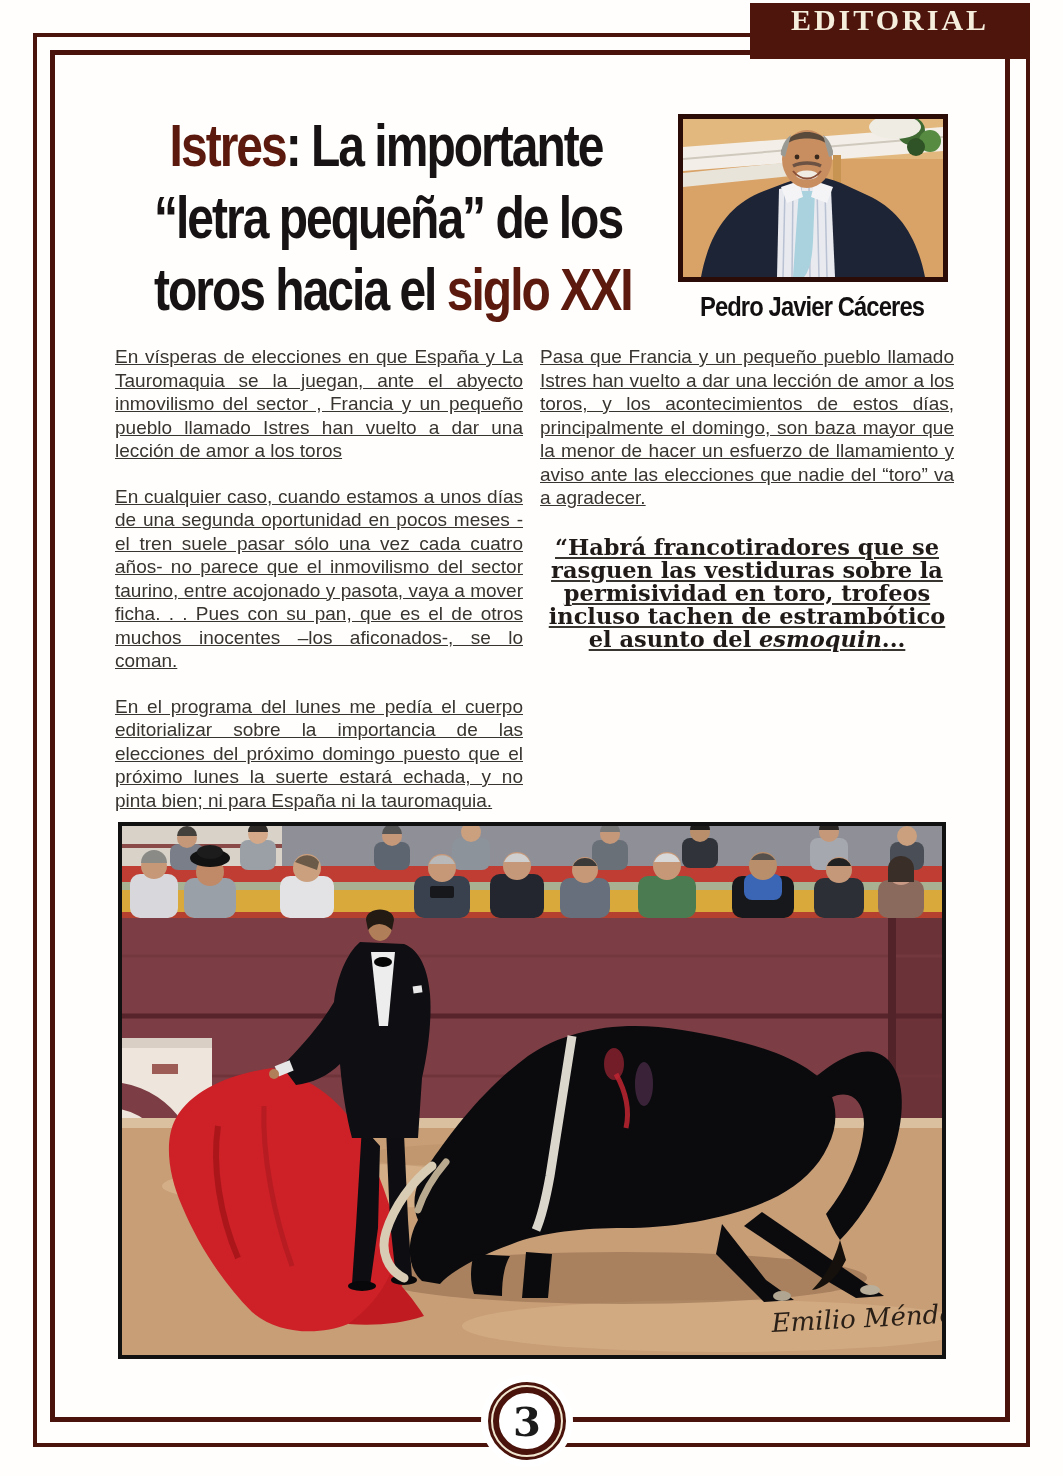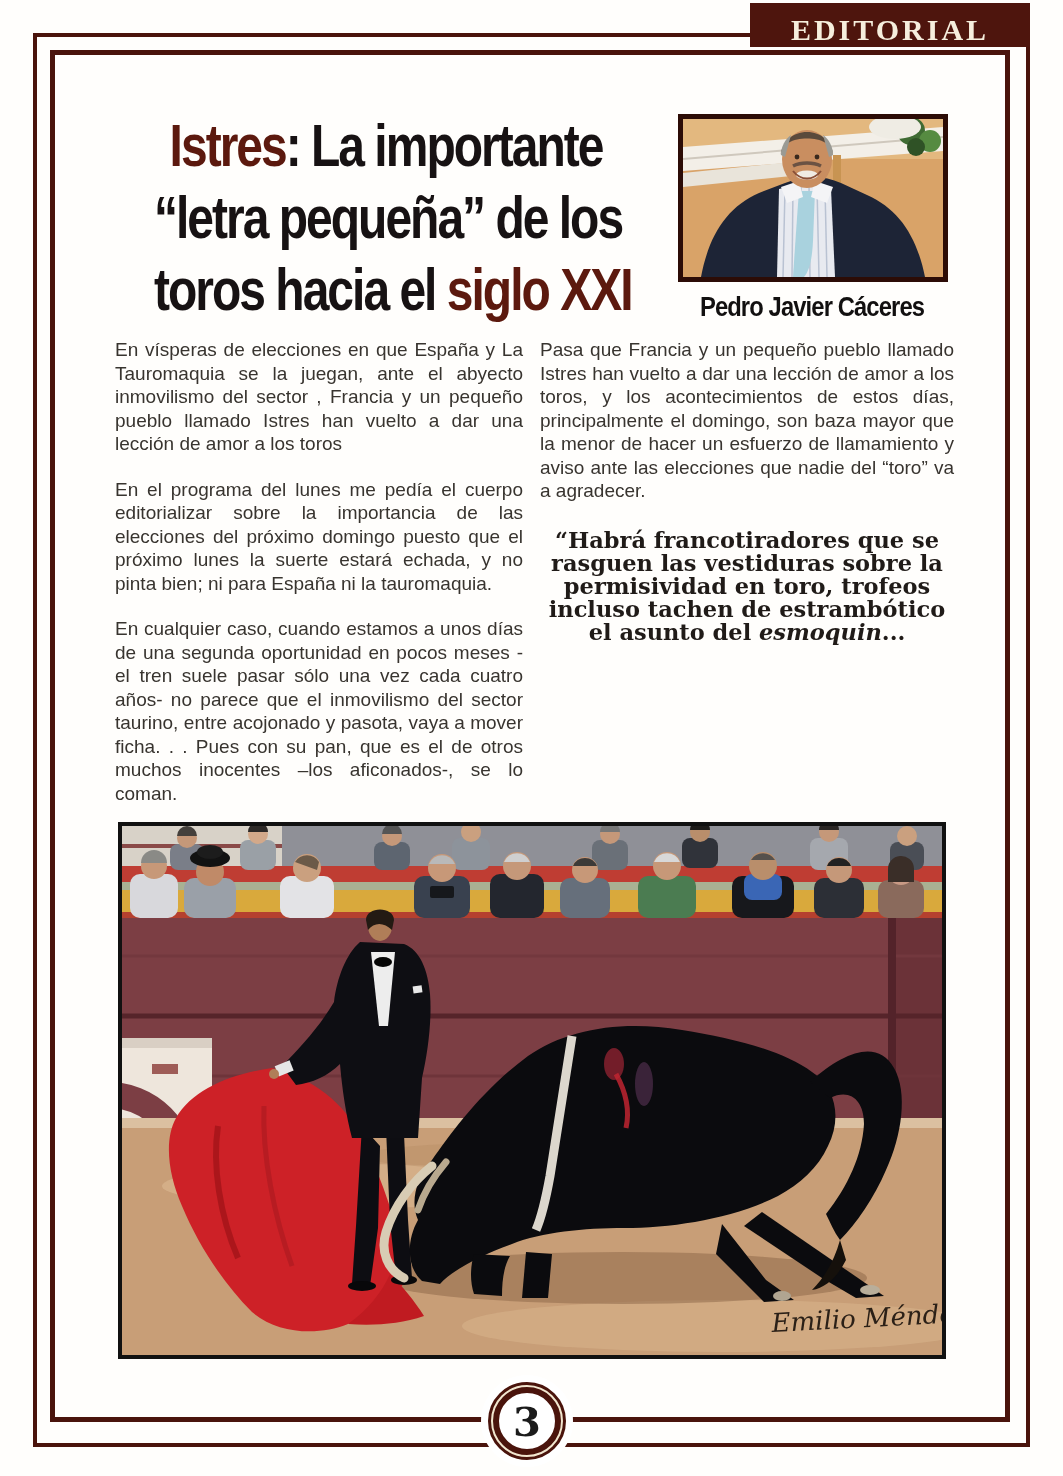--- a/index.html
+++ b/index.html
@@ -6,38 +6,38 @@
   .page{
     position:relative;width:1063px;height:1476px;background:#fffefc;
     font-family:"Liberation Sans",sans-serif;overflow:hidden;
   }
   
   .frame-outer{position:absolute;left:33px;top:33px;width:997px;height:1414px;
     border:4px solid #4a140c;box-sizing:border-box;z-index:1;}
   .frame-inner{position:absolute;left:50px;top:50px;width:960px;height:1372px;
     border:5px solid #4a140c;box-sizing:border-box;z-index:1;}
   
-  .editorial-tag{position:absolute;left:750px;top:3px;width:280px;height:44px;
-    background:#4e150d;z-index:6;display:flex;align-items:flex-end;justify-content:center;}
+  .editorial-tag{position:absolute;left:750px;top:3px;width:280px;height:56px;
+    background:#4e150d;z-index:6;display:flex;align-items:flex-start;justify-content:center;}
   .editorial-tag span{font-family:"Liberation Serif",serif;font-weight:bold;
     font-size:30px;letter-spacing:3px;color:#f6eedd;}
   
   .title{position:absolute;left:88px;top:102px;width:580px;margin:8px;z-index:2;}
   .t-line{white-space:nowrap;text-align:center;font-weight:800;
     font-size:60px;line-height:72px;letter-spacing:-2.5px;color:#171213;
     transform:scaleX(.8);transform-origin:50% 50%;}
   .t-accent{color:#5c190e;}
   
   .author-photo{position:absolute;left:678px;top:114px;width:270px;height:168px;
     border:5px solid #2c0c06;box-sizing:border-box;margin:0;z-index:2;background:#d9a368;}
   .author-caption{position:absolute;left:662px;top:292px;width:300px;text-align:center;
     font-weight:800;font-size:27px;letter-spacing:-1px;color:#121010;
     transform:scaleX(.88);z-index:2;}
   
-  .col{position:absolute;top:338px;z-index:2;color:#38342f;}
+  .col{position:absolute;top:345px;z-index:2;color:#38342f;text-decoration:underline;}
   .col-left{left:115px;width:408px;}
   .col-right{left:540px;width:414px;}
   .col p{margin:0 0 22px 0;font-size:19px;line-height:23.5px;text-align:justify;}
   
   .pullquote{margin-top:26px;font-family:"DejaVu Serif","Liberation Serif",serif;
     font-weight:bold;font-size:22.5px;line-height:28px;text-align:center;color:#201b18;}
   .pullquote p{margin:0 0 28px 0;font-size:22.5px;line-height:23px;text-align:center;}
   .pullquote em{font-style:italic;}
   
   .main-photo{position:absolute;left:118px;top:822px;width:828px;height:537px;
@@ -106,22 +106,22 @@
         <path d="M 110 47 C 118 43 130 43 138 47" stroke="#6b5243" stroke-width="3.5" fill="none"></path>
         <ellipse cx="124" cy="56" rx="11" ry="4.5" fill="#f0ece4"></ellipse>
         <path d="M 110 52 C 118 62 130 62 138 52" stroke="#8a5038" stroke-width="2" fill="none"></path>
       </g>
     </svg>
   </figure>
   <div class="author-caption">Pedro Javier Cáceres</div>
 
   <div class="col col-left">
     <p>En vísperas de elecciones en que España y La Tauromaquia se la juegan, ante el abyecto inmovilismo del sector , Francia y un pequeño pueblo llamado Istres han vuelto a dar una lección de amor a los toros</p>
+    <p>En cualquier caso, cuando estamos a unos días de una segunda oportunidad en pocos meses -el tren suele pasar sólo una vez cada cuatro años- no parece que el inmovilismo del sector taurino, entre acojonado y pasota, vaya a mover ficha. . .  Pues con su pan, que es el de otros muchos inocentes –los aficonados-, se lo coman.</p>
     <p>En el programa del lunes me pedía el cuerpo editorializar sobre la importancia de las elecciones del próximo domingo puesto que el próximo lunes la suerte estará echada, y no pinta bien; ni para España ni la tauromaquia.</p>
-    <p>En cualquier caso, cuando estamos a unos días de una segunda oportunidad en pocos meses -el tren suele pasar sólo una vez cada cuatro años- no parece que el inmovilismo del sector taurino, entre acojonado y pasota, vaya a mover ficha. . .  Pues con su pan, que es el de otros muchos inocentes –los aficonados-, se lo coman.</p>
   </div>
 
   <div class="col col-right">
     <p>Pasa que Francia y un pequeño pueblo llamado Istres han vuelto a dar una lección de amor a los toros, y los acontecimientos de estos días, principalmente el domingo, son baza mayor que la menor de hacer un esfuerzo de llamamiento y aviso ante las elecciones que nadie del “toro” va a agradecer.</p>
     <div class="pullquote">
       <p><span>“Habrá francotiradores que se rasguen las vestiduras sobre la permisividad en toro, trofeos incluso tachen de estrambótico el asunto del </span><em>esmoquin</em><span>...</span></p>
     </div>
   </div>
 
   <figure class="main-photo">

